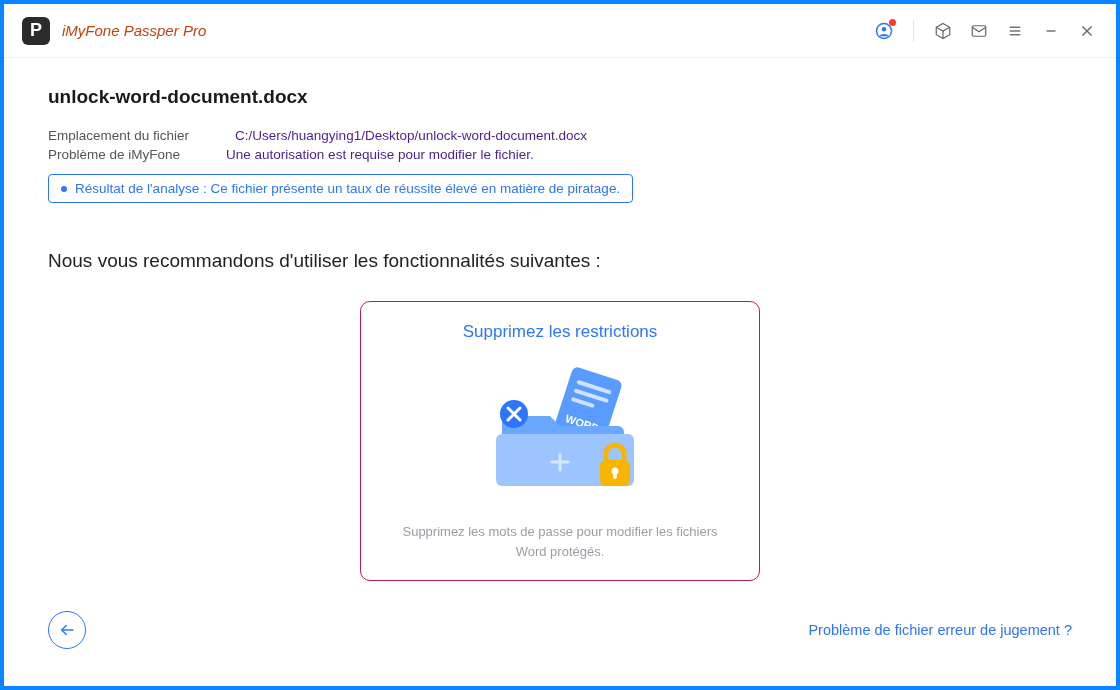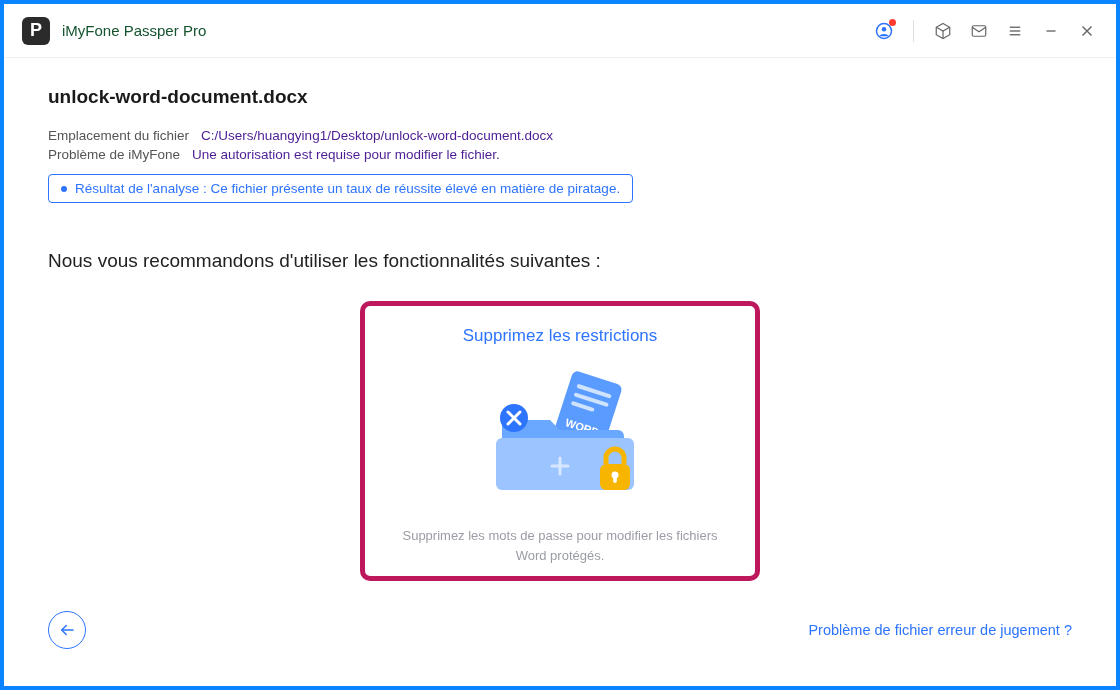--- a/index.html
+++ b/index.html
@@ -10,50 +10,50 @@
   }
   .titlebar {
     height: 54px; display: flex; align-items: center; padding: 0 18px;
     border-bottom: 1px solid #f0f0f0;
   }
   .logo {
     width: 28px; height: 28px; background: #2b2b2b; border-radius: 6px;
     display: flex; align-items: center; justify-content: center; margin-right: 12px;
   }
   .logo span { color: #fff; font-weight: 700; font-size: 18px; }
-  .app-title { font-size: 15px; color: #14532d; }
+  .app-title { font-size: 15px; color: #c2410c; font-style: italic; }
   .titlebar-spacer { flex: 1; }
   .titlebar-icons { display: flex; align-items: center; gap: 14px; }
   .ti { width: 22px; height: 22px; display: flex; align-items: center; justify-content: center; cursor: pointer; }
   .ti svg { width: 18px; height: 18px; }
   .divider-v { width: 1px; height: 22px; background: #e0e0e0; margin: 0 4px; }
   .account-icon { position: relative; }
   .account-icon .dot { position: absolute; top: -1px; right: -1px; width: 7px; height: 7px; background: #ff3b30; border-radius: 50%; }
 
   .content { flex: 1; padding: 28px 44px 16px 44px; display: flex; flex-direction: column; position: relative; }
 
   .file-row { display: flex; align-items: flex-start; gap: 26px; }
   .doc-icon-wrap { width: 70px; display:flex; justify-content:center; padding-top: 6px; }
   .file-info { flex: 1; }
   .file-name { font-size: 19px; font-weight: 700; color: #1a1a1a; margin-bottom: 20px; }
-  .meta-row { display: flex; gap: 12px; font-size: 13.5px; color: #555; margin-bottom: 4px; }
+  .meta-row { display: flex; gap: 46px; font-size: 13.5px; color: #555; margin-bottom: 4px; }
   .meta-label { color: #555; }
   .meta-val { color: #4c1d95; }
   .analysis-box {
     display: inline-flex; align-items: center; gap: 8px;
     border: 1px solid #2d74ff; border-radius: 4px; padding: 6px 12px;
     font-size: 13.5px; color: #2d74ff; margin-top: 8px;
   }
   .analysis-box .bullet { width: 6px; height: 6px; background: #2d74ff; border-radius: 50%; }
 
   .recommend { font-size: 19px; color: #222; margin-top: 47px; margin-bottom: 10px; }
 
   .card-area { flex: 1; display: flex; align-items: center; justify-content: center; }
   .card {
-    width: 400px; height: 280px; border: 5px solid #be185d; border-radius: 10px;
+    width: 400px; height: 280px; border: 1px solid #be185d; border-radius: 10px;
     padding: 20px 26px; display: flex; flex-direction: column; align-items: center;
     text-align: center; cursor: pointer;
   }
   .card-title { font-size: 17px; color: #2d74ff; margin-bottom: 14px; }
   .card-illus { width: 200px; height: 150px; display:flex; align-items:center; justify-content:center; }
   .card-desc { font-size: 13px; color: #9a9da5; margin-top: 16px; line-height: 1.5; }
 
   .footer { height: 70px; display: flex; align-items: center; justify-content: space-between; padding-bottom: 10px; text-align: right; }
   .back-btn {
     width: 38px; height: 38px; border: 1.5px solid #2d74ff; border-radius: 50%;

